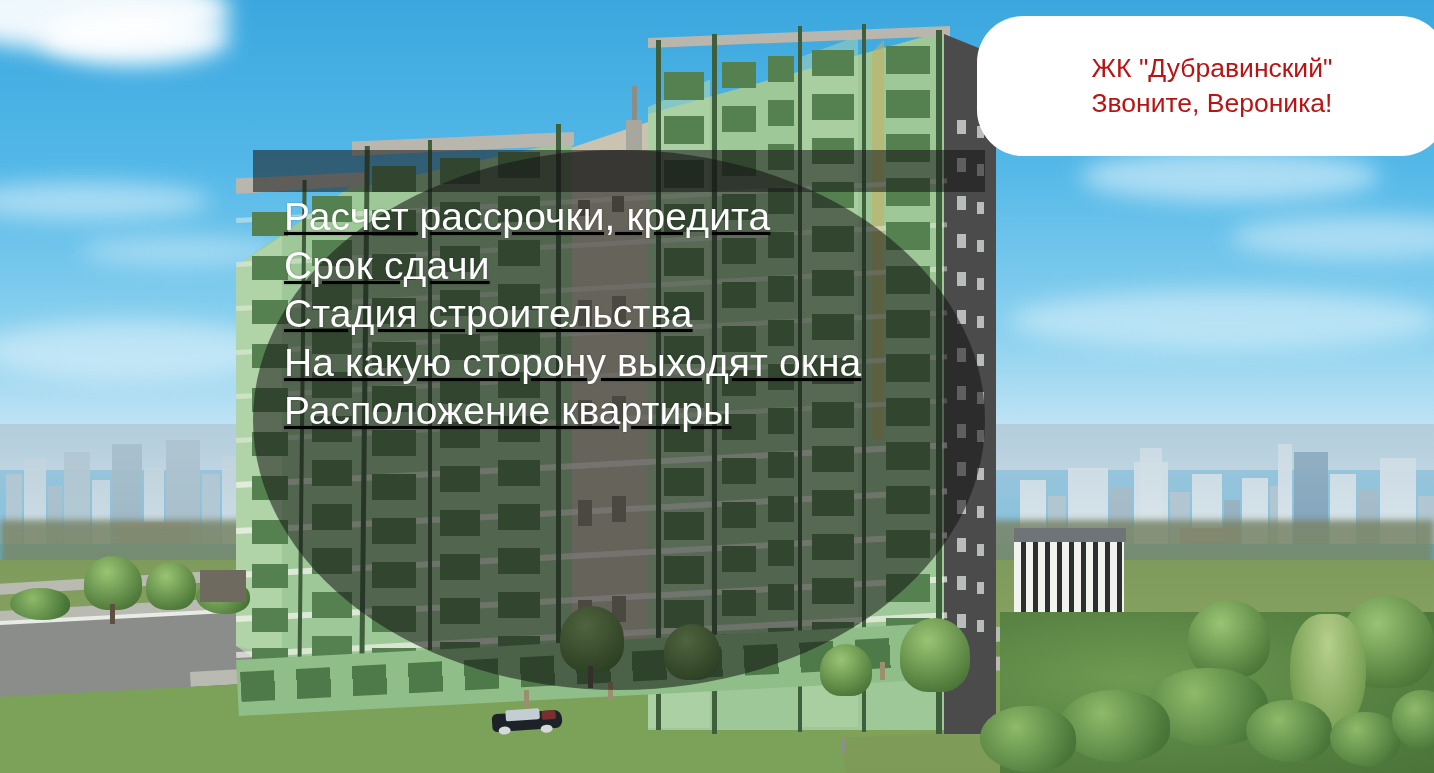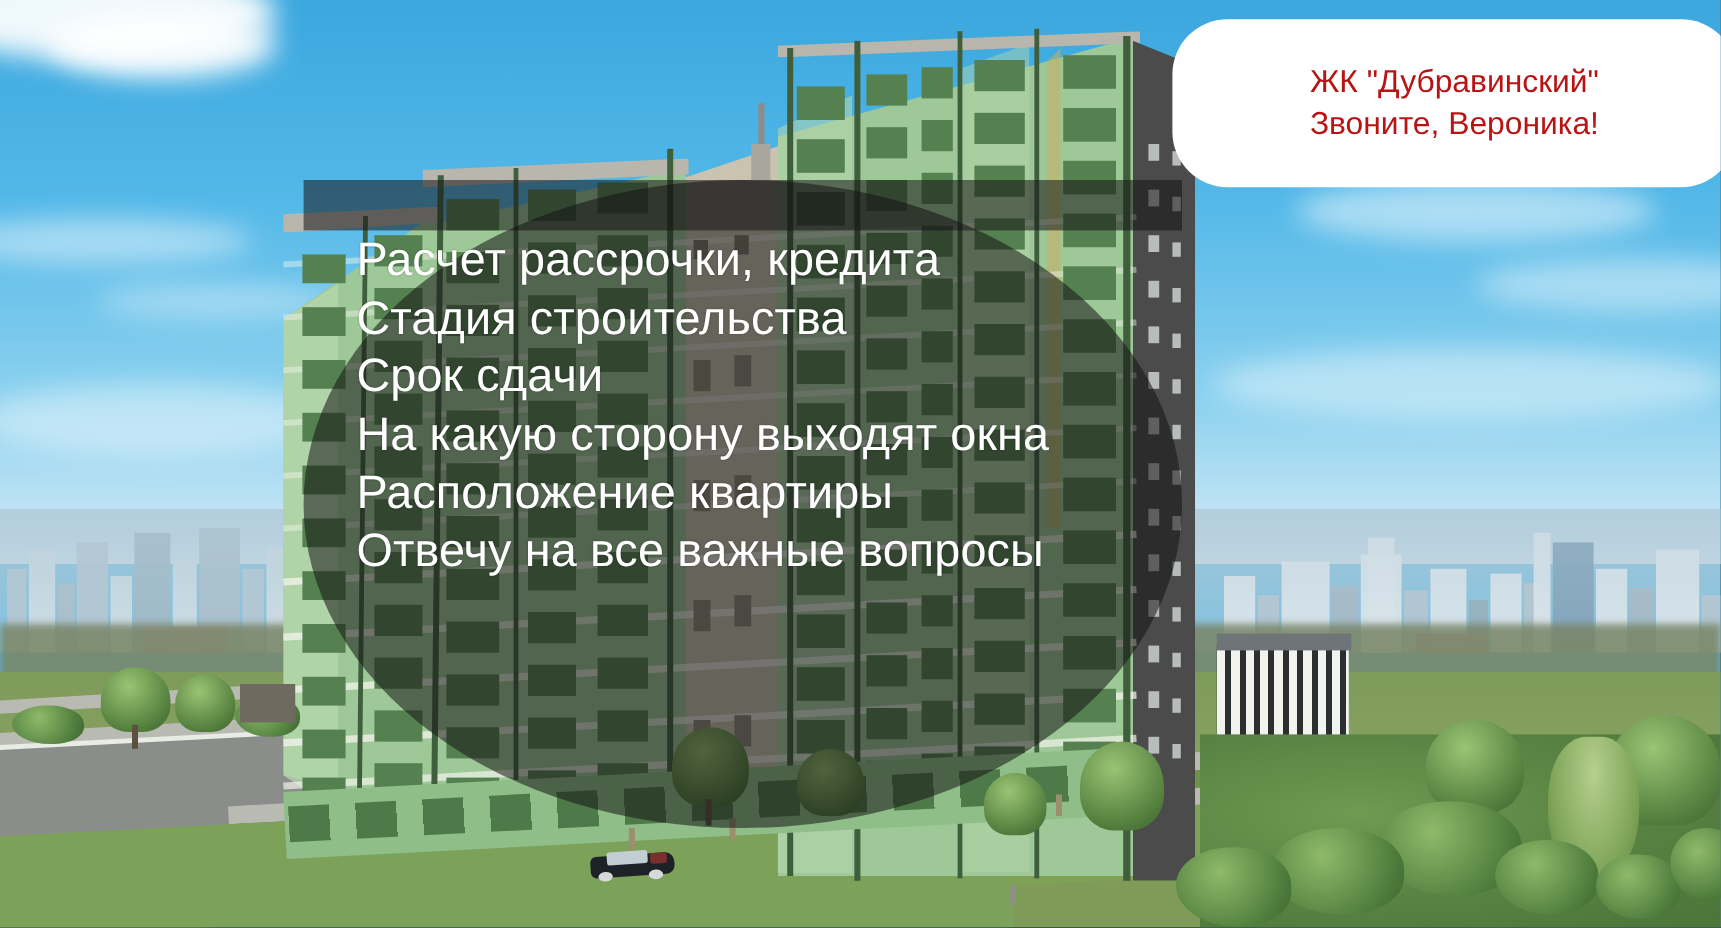--- a/index.html
+++ b/index.html
@@ -174,24 +174,25 @@
   
   .dark-blob {
     position: absolute;
     background: rgba(20,20,20,.55);
   }
   .dark-blob.circle { border-radius: 50%; }
 
   
   .overlay-text {
     position: absolute;
-    left: 297px;
+    left: 284px;
     top: 193px;
     width: 740px;
     z-index: 40;
+    text-decoration: underline;
   }
   .overlay-line {
     color: #ffffff;
     font-size: 39px;
     line-height: 48.5px;
     font-weight: 400;
     white-space: nowrap;
     letter-spacing: .1px;
     text-shadow: 0 0 2px rgba(0,0,0,.28);
   }
@@ -614,25 +615,24 @@
     <div class="car-win" style="left:50px; top:4px; width:14px; height:9px; background:#7a2f2f;"></div>
     <div style="position:absolute; left:6px;  top:17px; width:12px; height:8px; background:#d6d9da; border-radius:50%;"></div>
     <div style="position:absolute; left:48px; top:18px; width:12px; height:8px; background:#d6d9da; border-radius:50%;"></div>
   </div>
 
   <div class="dark-blob circle" style="left:253px; top:150px; width:732px; height:540px;"></div>
   <div class="dark-blob" style="left:253px; top:150px; width:732px; height:42px;"></div>
 
   <div class="overlay-text">
     <div class="overlay-line">Расчет рассрочки, кредита</div>
+    <div class="overlay-line">Срок сдачи</div>
     <div class="overlay-line">Стадия строительства</div>
-    <div class="overlay-line">Срок сдачи</div>
     <div class="overlay-line">На какую сторону выходят окна</div>
     <div class="overlay-line">Расположение квартиры</div>
-    <div class="overlay-line">Отвечу на все важные вопросы</div>
   </div>
 
   <div class="bubble">
     <div class="bubble-line">ЖК "Дубравинский"</div>
     <div class="bubble-line">Звоните, Вероника!</div>
   </div>
 
 
 </div>
 

